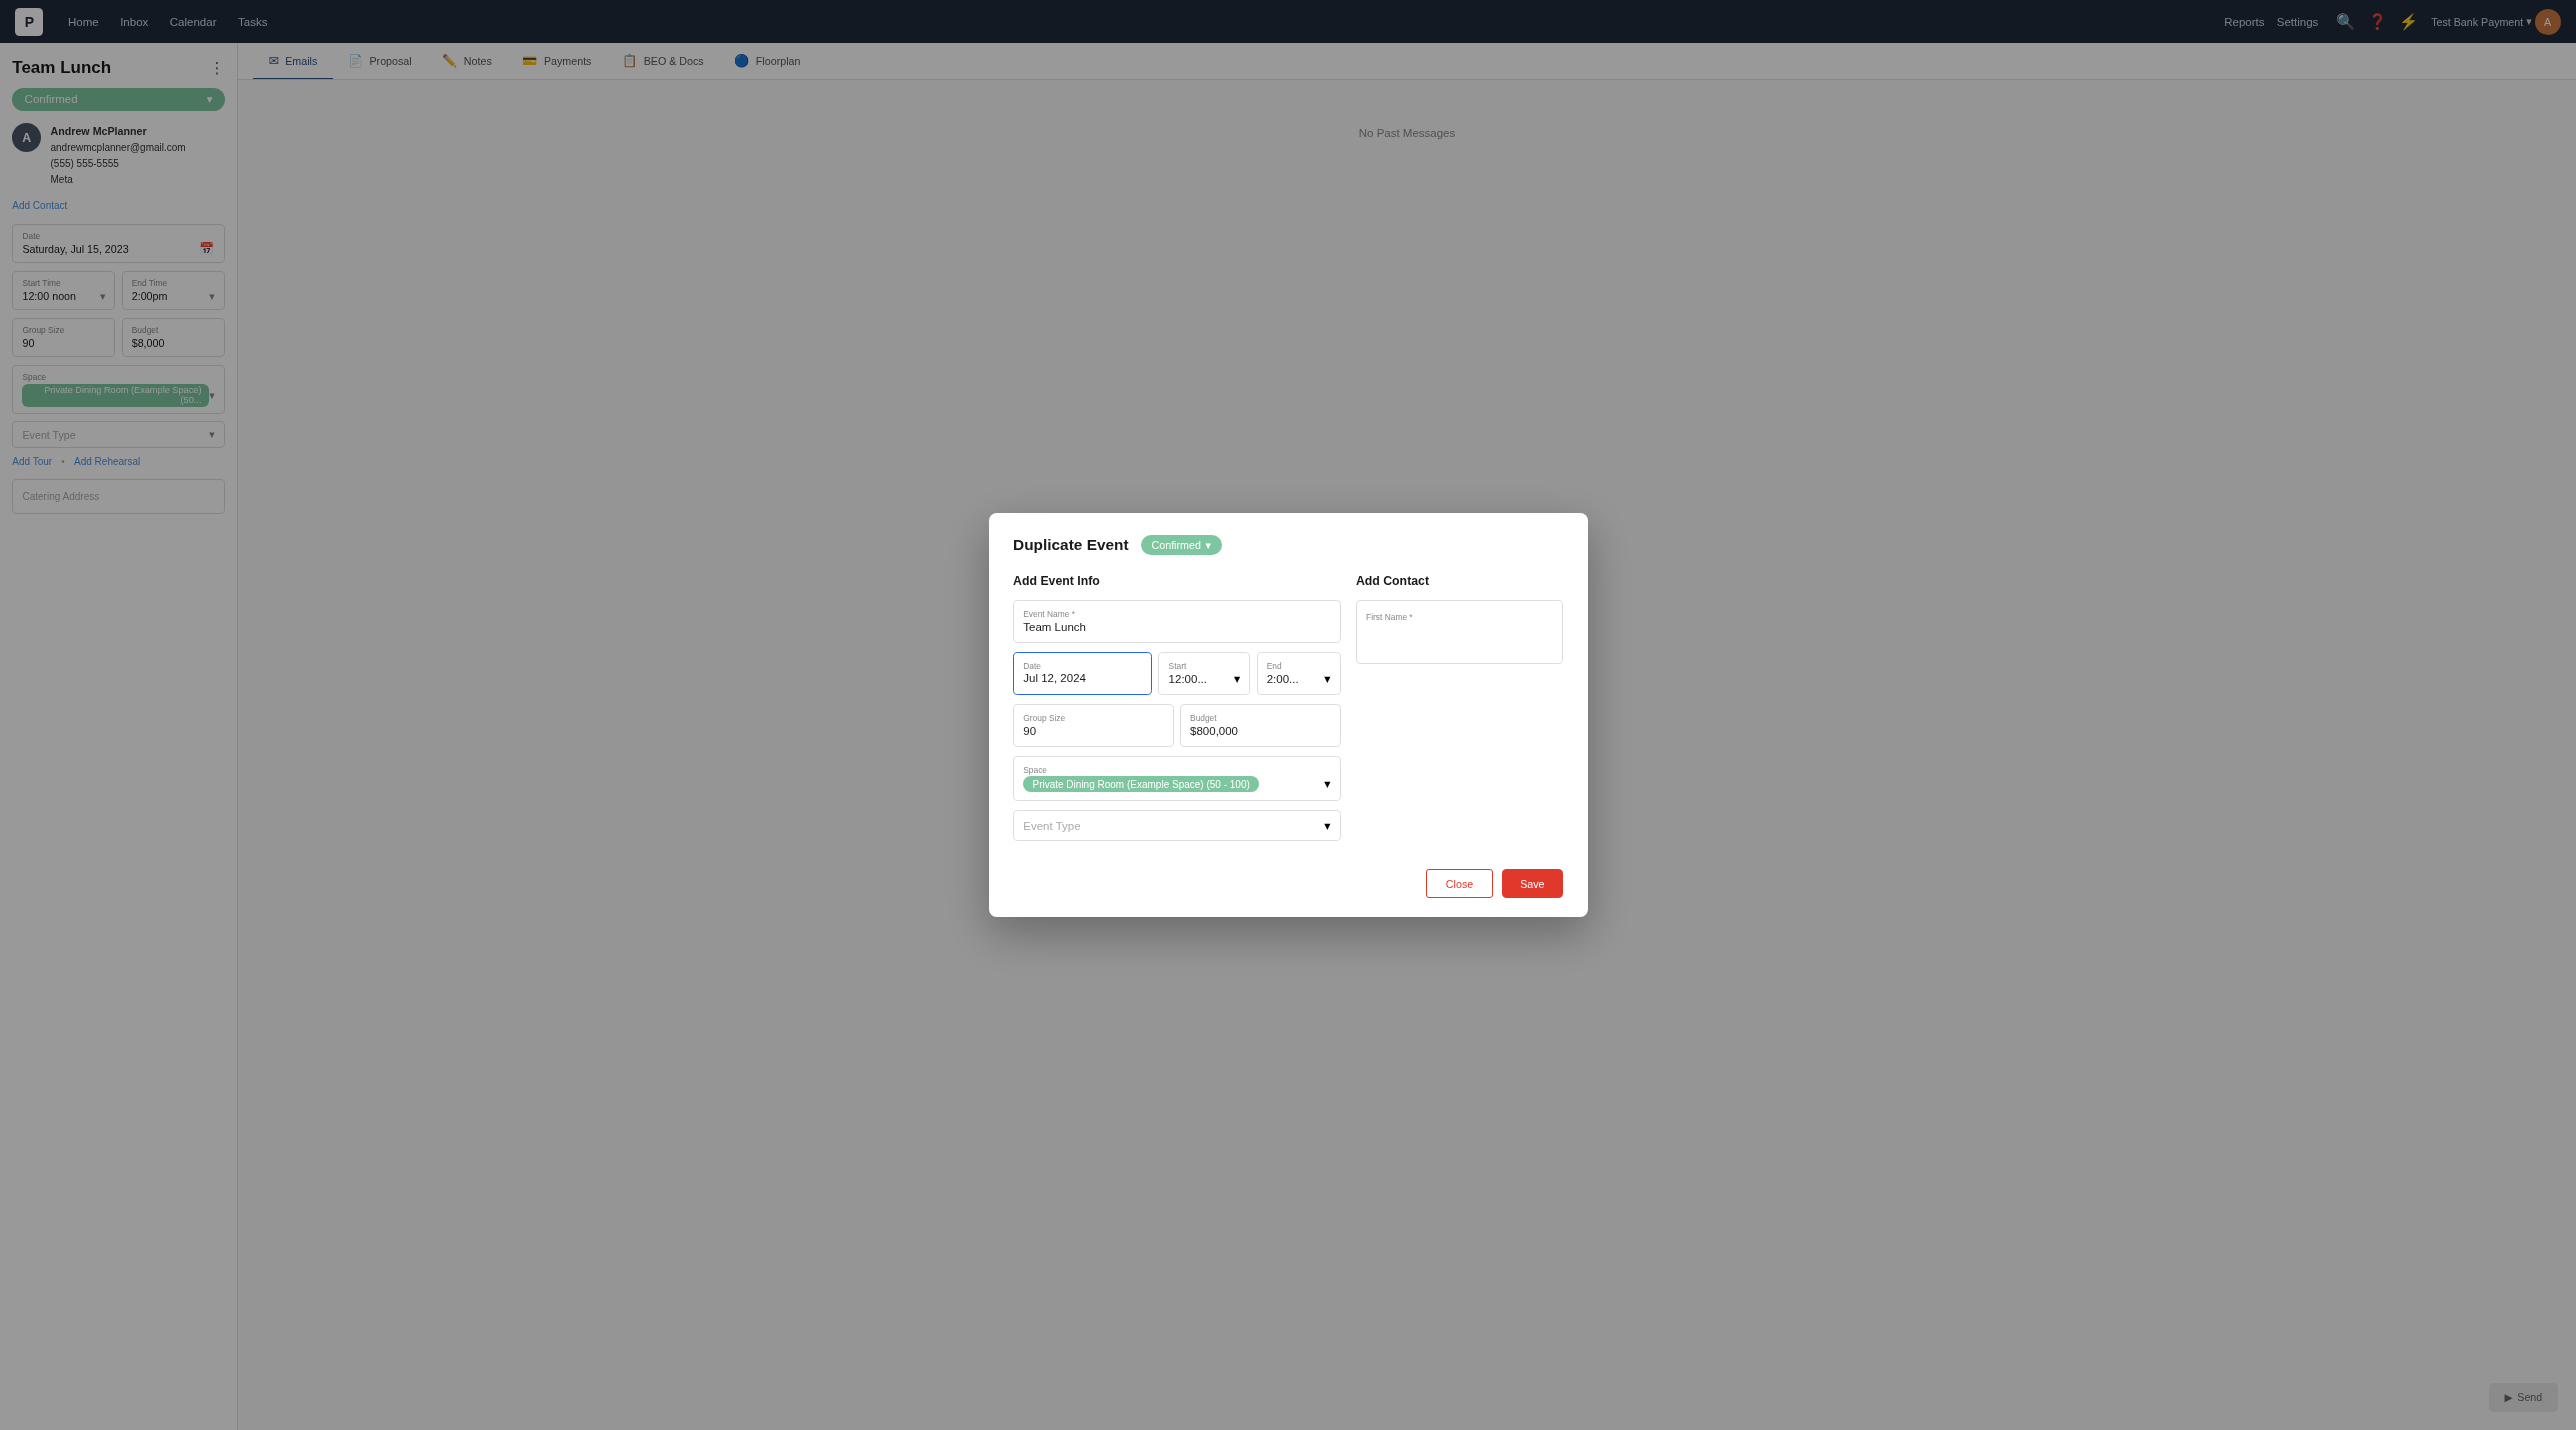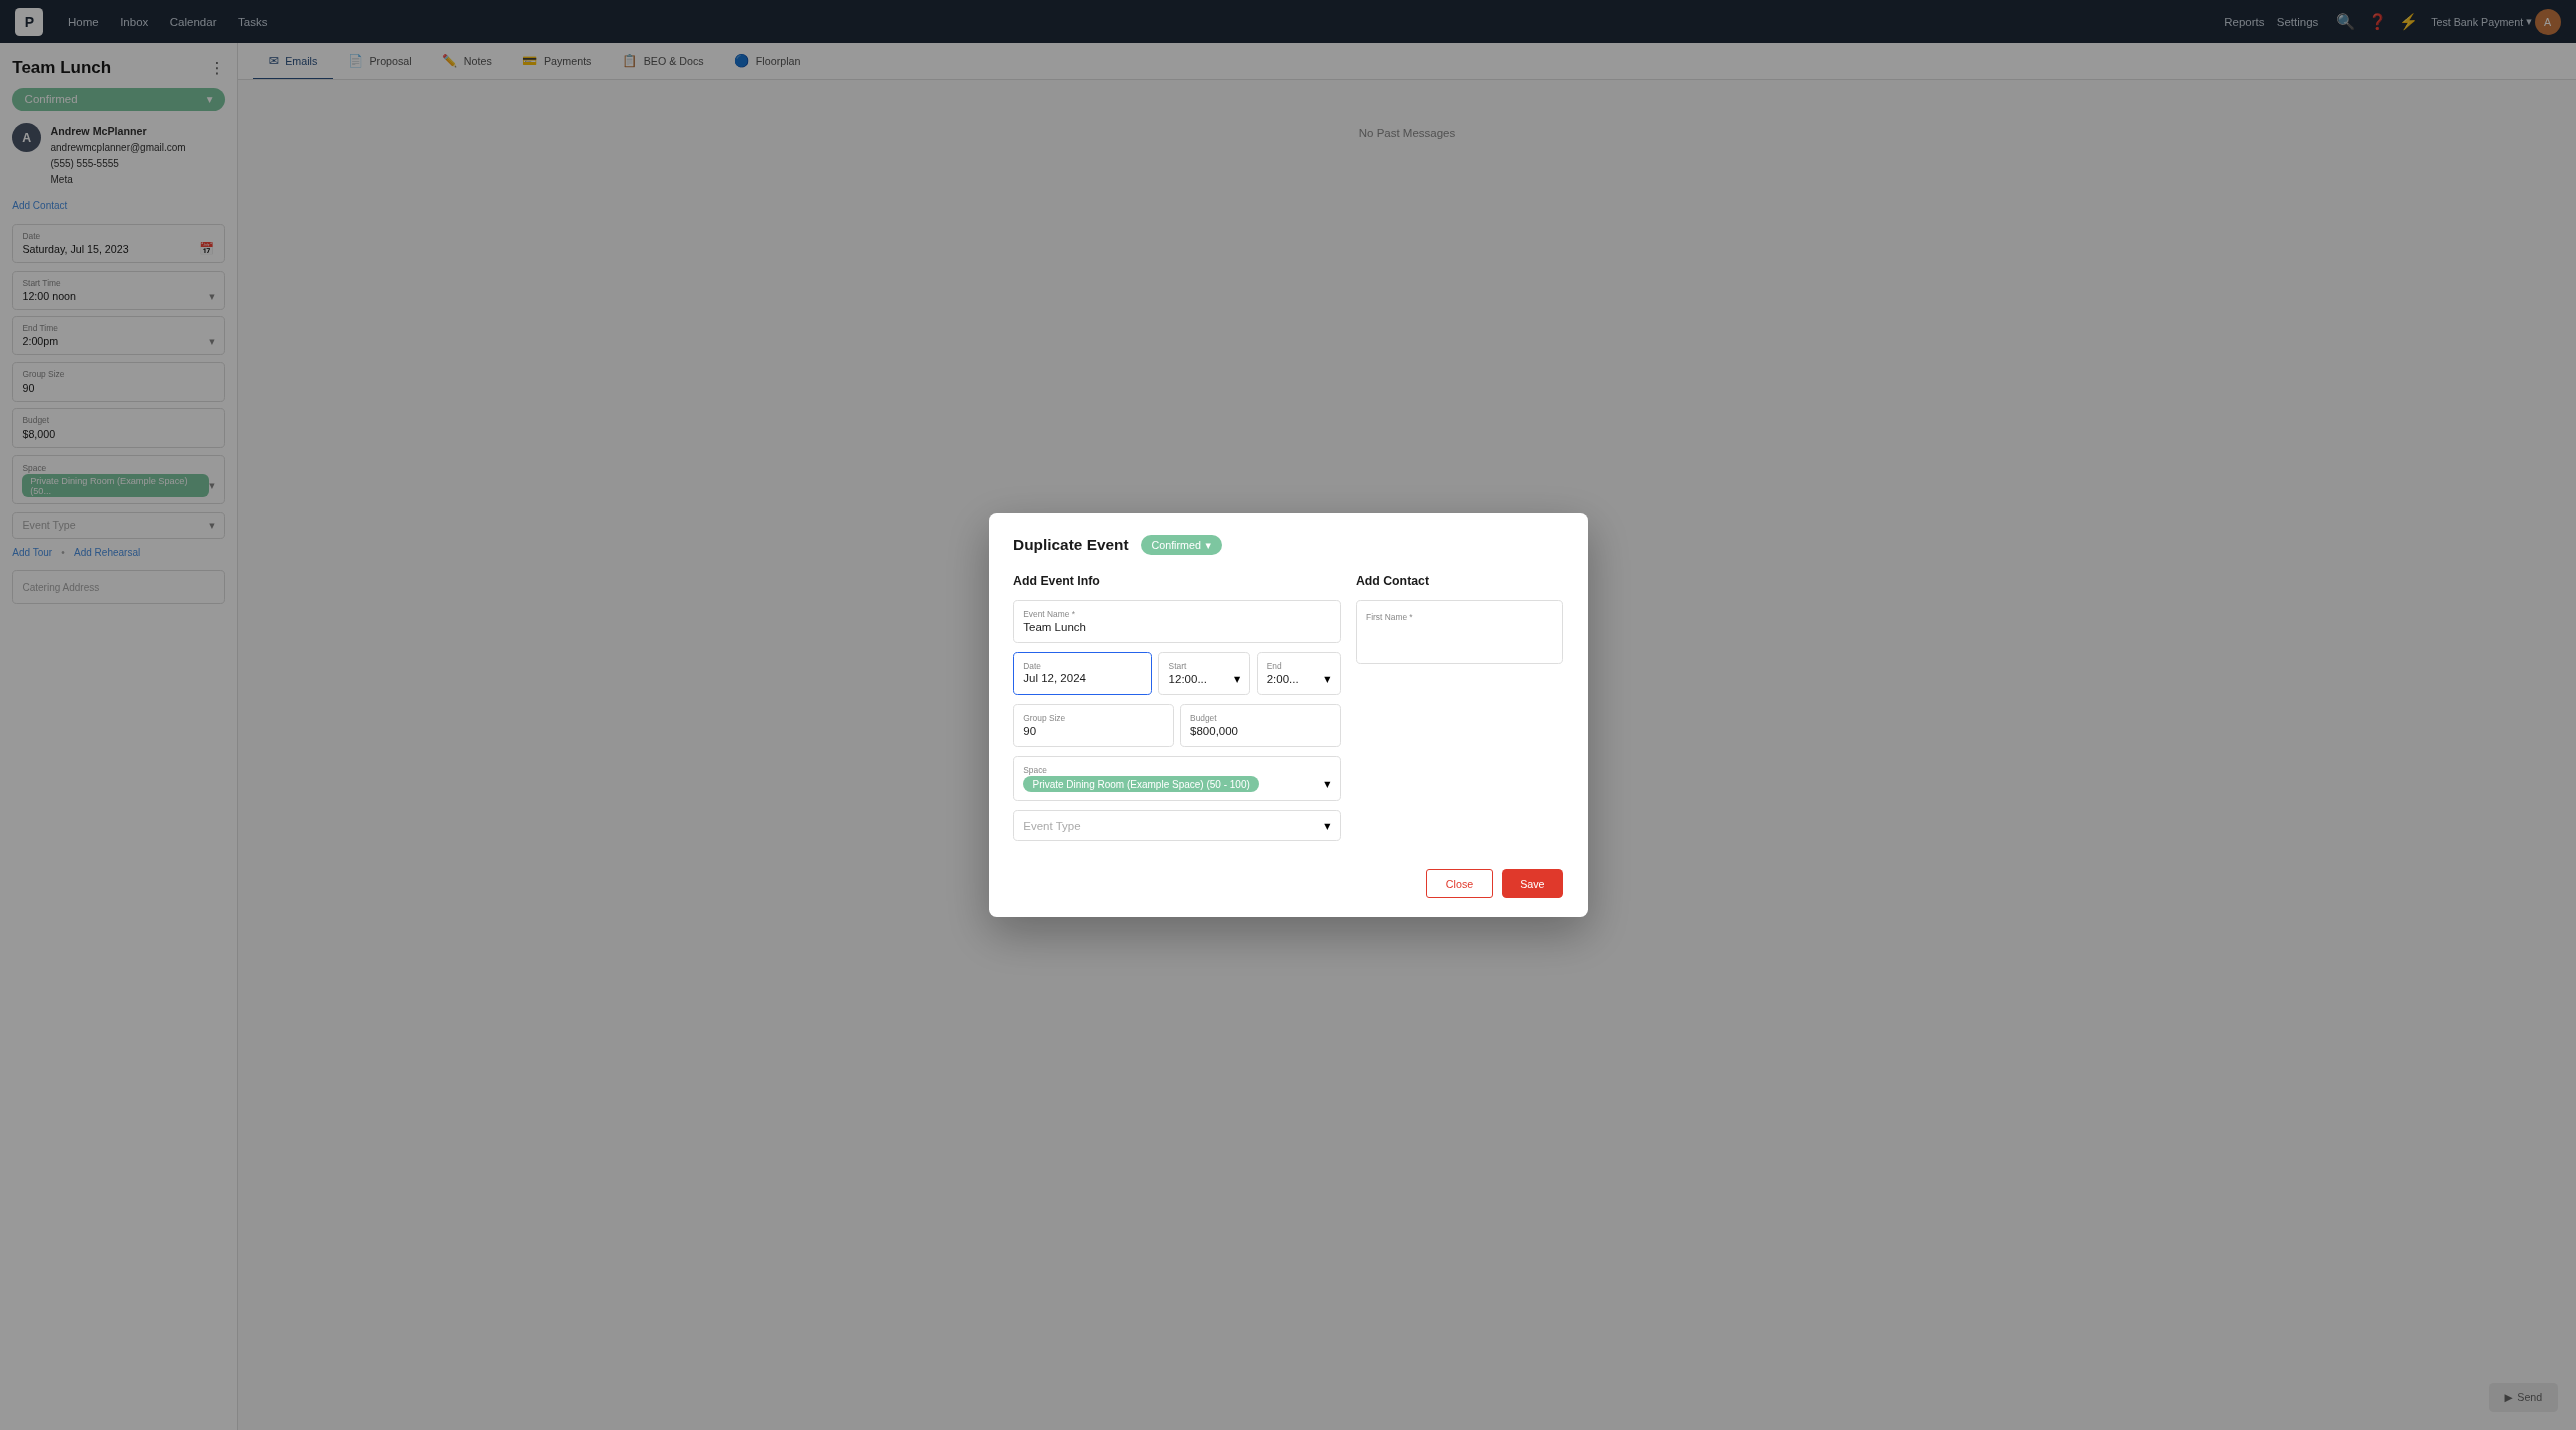--- a/index.html
+++ b/index.html
@@ -97,24 +97,24 @@
       padding: 6.1px 9.2px;
       margin-bottom: 7.7px;
       position: relative;
     }
     .form-field label {
       font-size: 8.4px; color: #888; display: block; margin-bottom: 1.5px;
     }
     .form-field .field-value {
       font-size: 10.7px; color: #1a1a1a;
     }
-    .form-field-row { display: flex; gap: 6.1px; margin-bottom: 7.7px; flex-direction: column; }
+    .form-field-row { display: flex; gap: 6.1px; margin-bottom: 7.7px; }
     .form-field-row .form-field { flex: 1; margin-bottom: 0; }
     .field-with-icon {
-      display: flex; align-items: center; justify-content: space-between;
+      display: flex; align-items: center; justify-content: space-between; text-align: right;
     }
     .dropdown-arrow { color: #888; font-size: 10.7px; }
 
     .space-chip {
       background: #7dc6a0; color: #fff; border-radius: 6px;
       padding: 1.5px 7.7px; font-size: 9.2px; display: inline-block;
     }
 
     .sidebar-links { display: flex; gap: 9.2px; font-size: 10px; color: #4a90e2; cursor: pointer; margin: 7.7px 0 12.3px; }
     .sidebar-links span { cursor: pointer; }

